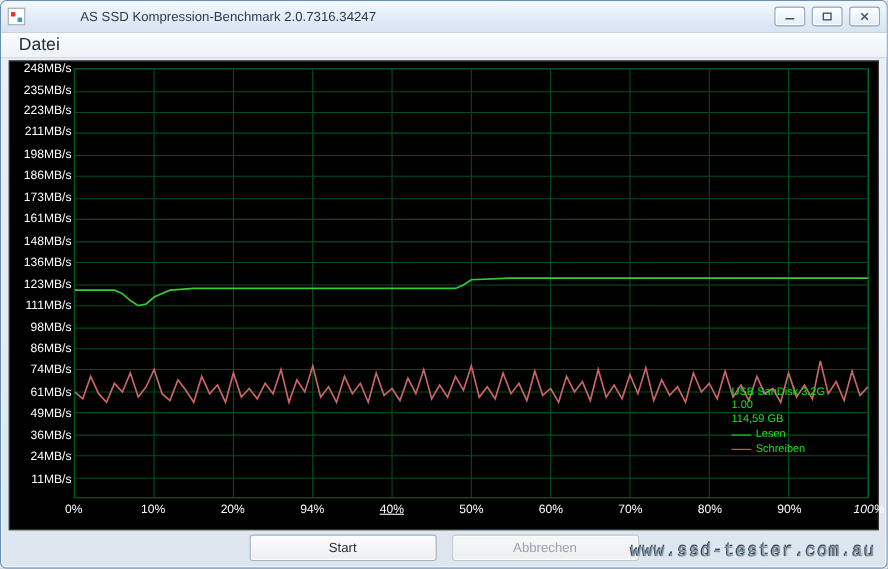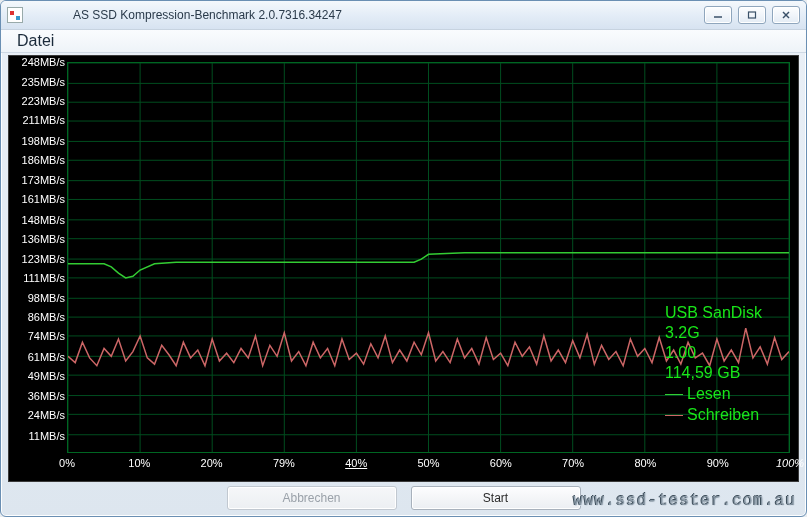--- a/index.html
+++ b/index.html
@@ -86,24 +86,24 @@
     color:#fff; font-size:11px; white-space:nowrap;
     transform: translateY(-50%);
   }
   .x-ticks {
     position:absolute; left:58px; right:8px; bottom:6px; height:18px;
     color:#fff; font-size:11px;
   }
   .x-tick { position:absolute; transform:translateX(-50%); }
   .legend {
     position:absolute;
-    right:12px; bottom:24px;
+    right:12px; bottom:34px;
     width:108px;
     padding:3px 4px;
-    font-size:16px;
+    font-size:10px;
     line-height:1.25;
     color:#0a0;
     pointer-events:none;
   }
   .legend .dev{ color:#19e619; }
   .legend .sz{ color:#19e619; }
   .legend .row{ display:flex; align-items:center; gap:4px; margin-top:1px;}
   .legend .swatch{ width:18px; height:0; border-top:1px solid; }
   .legend .lbl{ color:#19e619; }
   .btnbar {
@@ -232,30 +232,30 @@
         <div class="row">
           <span class="swatch" id="swWrite" style="border-top-color: rgb(204, 102, 102);"></span>
           <span class="lbl">Schreiben</span>
         </div>
       </div>
     </div>
     <div class="x-ticks" id="xTicks">
         <span class="x-tick" style="left: 0%;">0%</span>
         <span class="x-tick" style="left: 10%;">10%</span>
         <span class="x-tick" style="left: 20%;">20%</span>
-        <span class="x-tick" style="left: 30%;">79%</span>
+        <span class="x-tick" style="left: 30%;">94%</span>
         <span class="x-tick" style="left: 40%; text-decoration: underline;">40%</span>
         <span class="x-tick" style="left: 50%;">50%</span>
         <span class="x-tick" style="left: 60%;">60%</span>
         <span class="x-tick" style="left: 70%;">70%</span>
         <span class="x-tick" style="left: 80%;">80%</span>
         <span class="x-tick" style="left: 90%;">90%</span>
         <span class="x-tick" style="left: 100%; font-style: italic;">100%</span>
       </div>
   </div>
 
   <div class="btnbar">
+    <div class="btn">Start</div>
     <div class="btn disabled">Abbrechen</div>
-    <div class="btn">Start</div>
   </div>
 
   <div class="watermark">www.ssd-tester.com.au</div>
 </div>
 
 </body></html>

